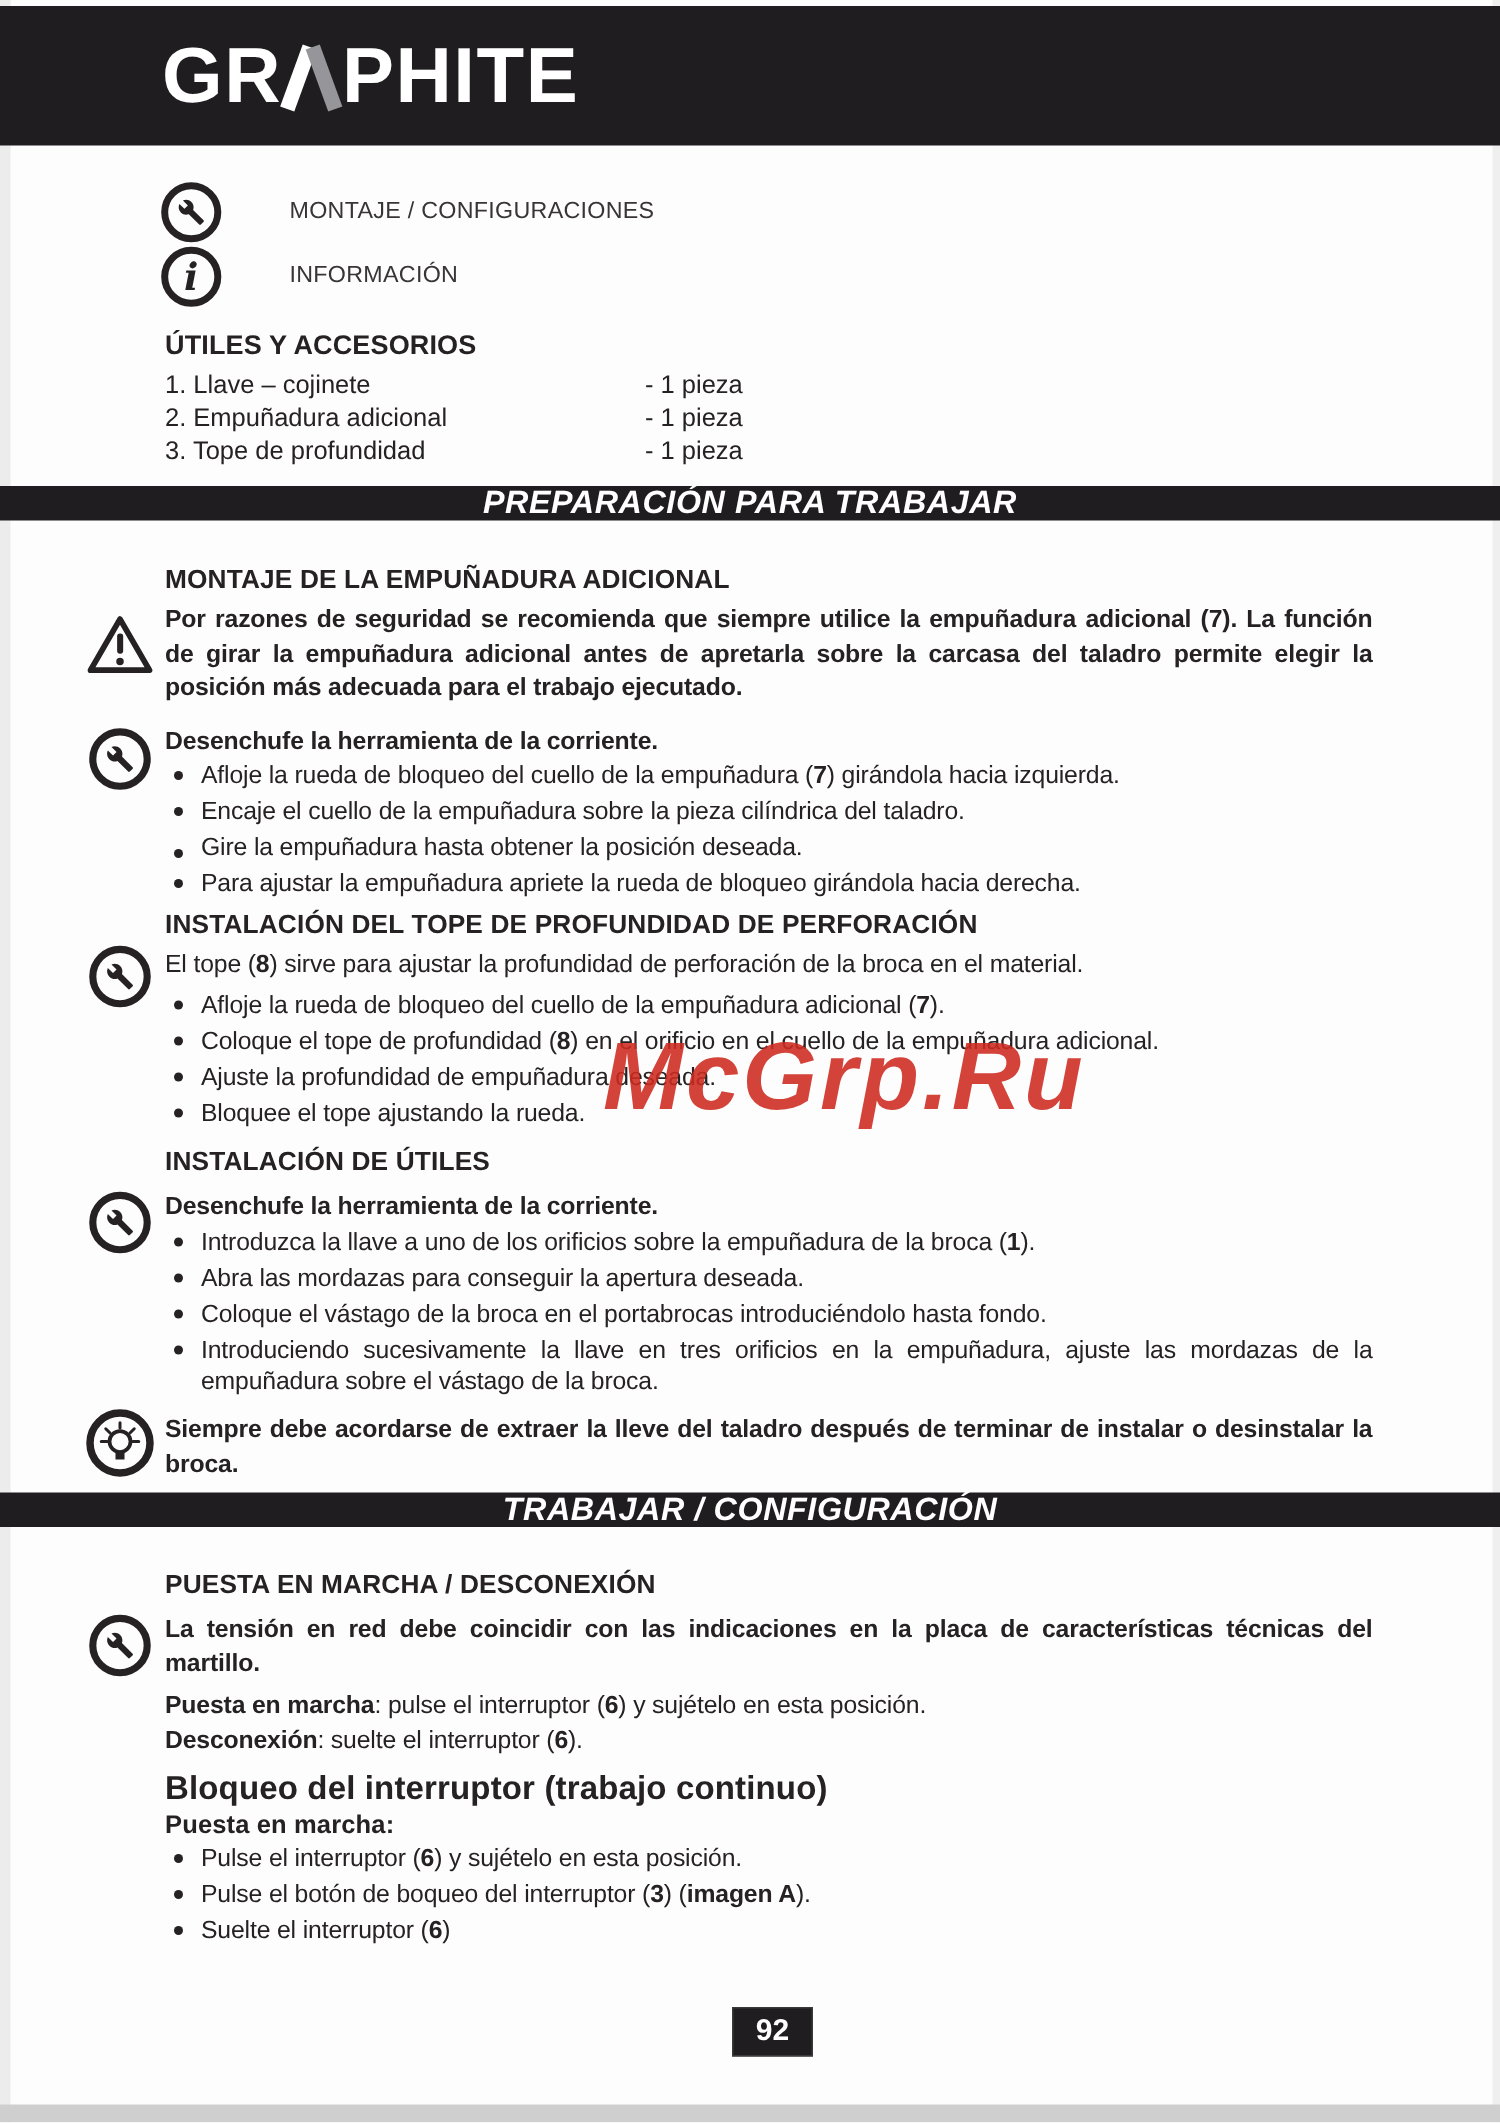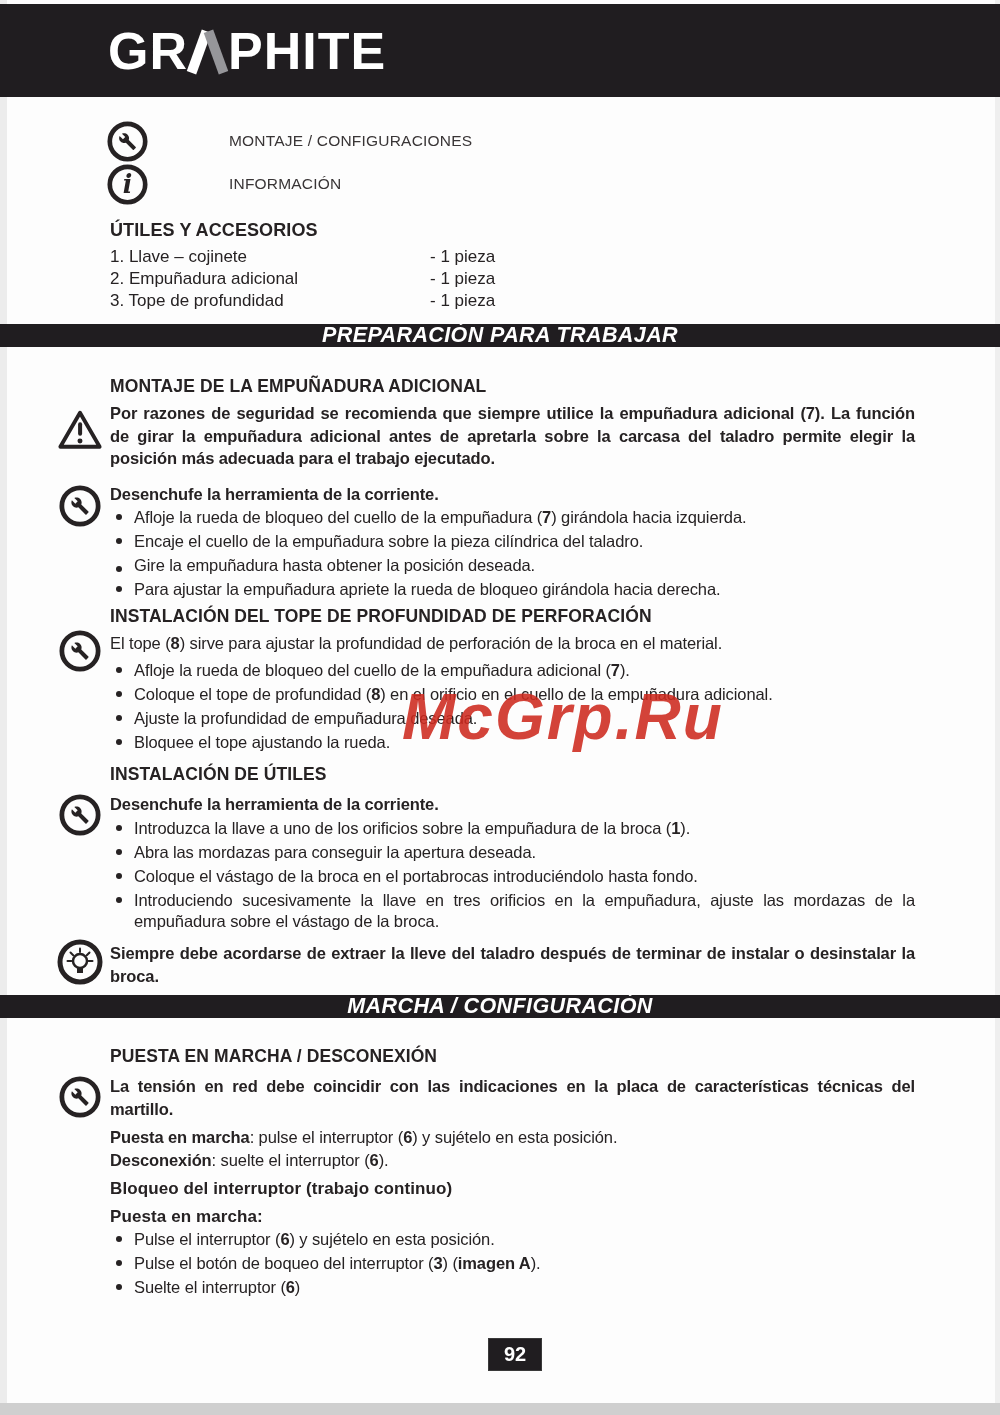--- a/index.html
+++ b/index.html
@@ -11,21 +11,21 @@
 
   .header{position:absolute;left:0;top:4px;width:100%;height:93px;background:#201d20;
           display:flex;align-items:center;}
   .logo{display:flex;align-items:center;margin-left:108px;color:#ffffff;font-weight:bold;
         font-size:52px;letter-spacing:1px;line-height:1;}
   .logo-a{position:relative;display:inline-block;width:36px;height:40px;margin:0 2px;overflow:visible;}
   .logo-a i{position:absolute;top:-1px;width:10px;height:44px;display:block;}
   .logo-a .leg-l{left:4px;background:#ffffff;transform:rotate(20deg);}
   .logo-a .leg-r{left:21px;background:#96969a;transform:rotate(-20deg);}
 
-  .legend-row{position:absolute;left:107px;display:flex;align-items:center;height:44px;gap:36px;}
+  .legend-row{position:absolute;left:107px;display:flex;align-items:center;height:44px;}
   .legend-row .ico{width:41px;height:41px;margin-right:45px;flex:none;}
   .legend-label{font-size:15.5px;color:#393536;letter-spacing:.2px;}
 
   .h-acc{position:absolute;left:110px;top:220px;font-size:18px;font-weight:bold;letter-spacing:.1px;}
   .acc-row{position:absolute;left:110px;right:85px;height:22px;font-size:17px;}
   .acc-row .qty{position:absolute;left:320px;top:0;}
 
   .black-bar{position:absolute;left:0;width:100%;height:23px;background:#201d20;color:#ffffff;
              display:flex;align-items:center;justify-content:center;font-size:21.5px;
              font-weight:bold;font-style:italic;letter-spacing:.4px;}
@@ -201,36 +201,36 @@
       <line x1="23" y1="9.5" x2="23" y2="13"></line>
       <line x1="13.5" y1="13.5" x2="16.2" y2="16.2"></line>
       <line x1="32.5" y1="13.5" x2="29.8" y2="16.2"></line>
       <line x1="10.5" y1="22" x2="14.5" y2="22"></line>
       <line x1="31.5" y1="22" x2="35.5" y2="22"></line>
     </g>
   </svg>
   <div class="para bold just" style="top:942px;">Siempre debe acordarse de extraer la lleve del taladro después de terminar de instalar o desinstalar la broca.</div>
 
   <div class="black-bar" style="top:995px;">
-    <span>MARCHA / CONFIGURACIÓN</span>
+    <span>TRABAJAR / CONFIGURACIÓN</span>
   </div>
 
   <div class="sec-h" style="top:1046px;">PUESTA EN MARCHA / DESCONEXIÓN</div>
   <svg class="side-ico" style="left:59px;top:1076px;" viewBox="0 0 44 44">
     <circle class="stroke" cx="22" cy="22" r="19" stroke-width="5"></circle>
     <g transform="translate(12.2,12.2) scale(0.82)">
       <path fill="#262223" d="M22.7 19l-9.1-9.1c.9-2.3.4-5-1.5-6.9-2-2-5-2.4-7.4-1.3L9 6 6 9 1.6 4.7C.4 7.1.9 10.1 2.9 12.1c1.9 1.9 4.6 2.4 6.9 1.5l9.1 9.1c.4.4 1 .4 1.4 0l2.3-2.3c.5-.4.5-1.1.1-1.4z"></path>
     </g>
   </svg>
   <div class="para bold just" style="top:1075px;">La tensión en red debe coincidir con las indicaciones en la placa de características técnicas del martillo.</div>
 
   <div class="para" style="top:1126px;"><b>Puesta en marcha</b><span>: pulse el interruptor (</span><b>6</b><span>) y sujételo en esta posición.</span></div>
   <div class="para" style="top:1149px;"><b>Desconexión</b><span>: suelte el interruptor (</span><b>6</b><span>).</span></div>
 
-  <div class="sec-h" style="top:1179px;font-size:17px;">Bloqueo del interruptor (trabajo continuo)</div>
+  <div class="sec-h" style="top:1179px;font-size:22px;">Bloqueo del interruptor (trabajo continuo)</div>
   <div class="sec-h" style="top:1207px;font-size:17px;">Puesta en marcha:</div>
 
   <div class="bullet" style="top:1229px;">
       <span class="dot"></span>
       <span class="bt"><span>Pulse el interruptor (</span><b>6</b><span>) y sujételo en esta posición.</span></span>
     </div>
   <div class="bullet" style="top:1253px;">
       <span class="dot"></span>
       <span class="bt"><span>Pulse el botón de boqueo del interruptor (</span><b>3</b><span>) (</span><b>imagen A</b><span>).</span></span>
     </div>

